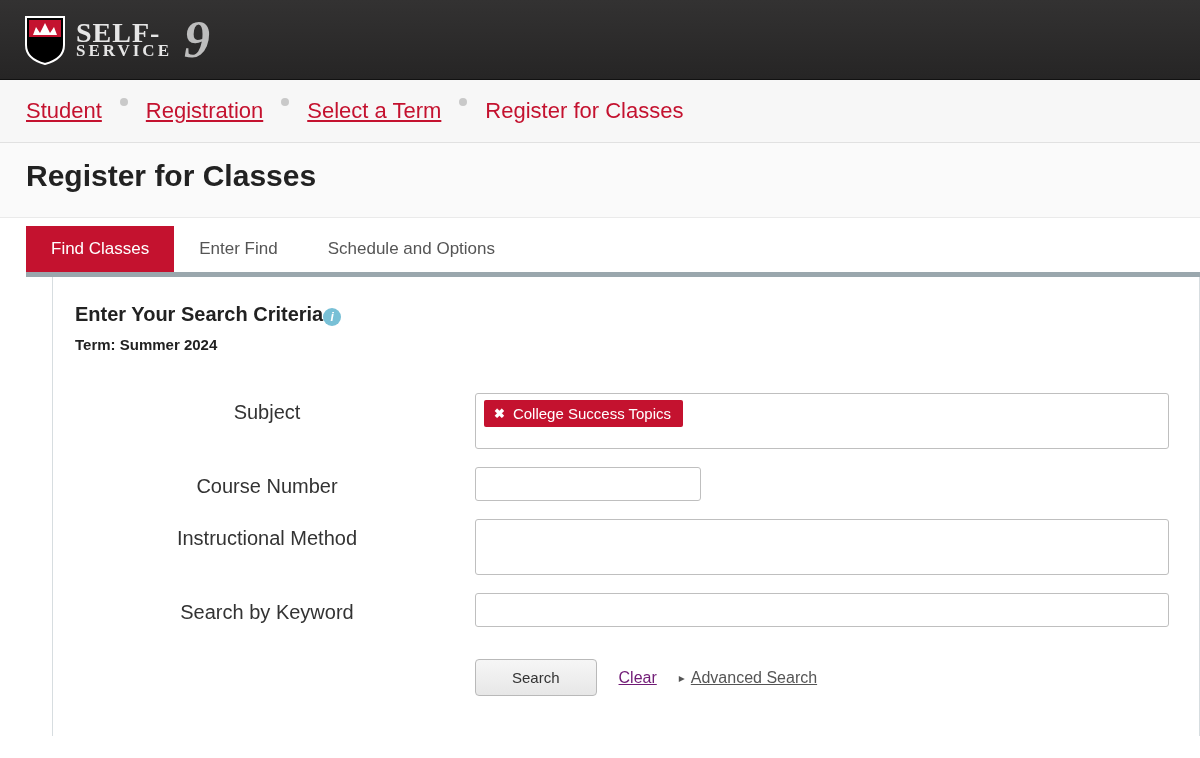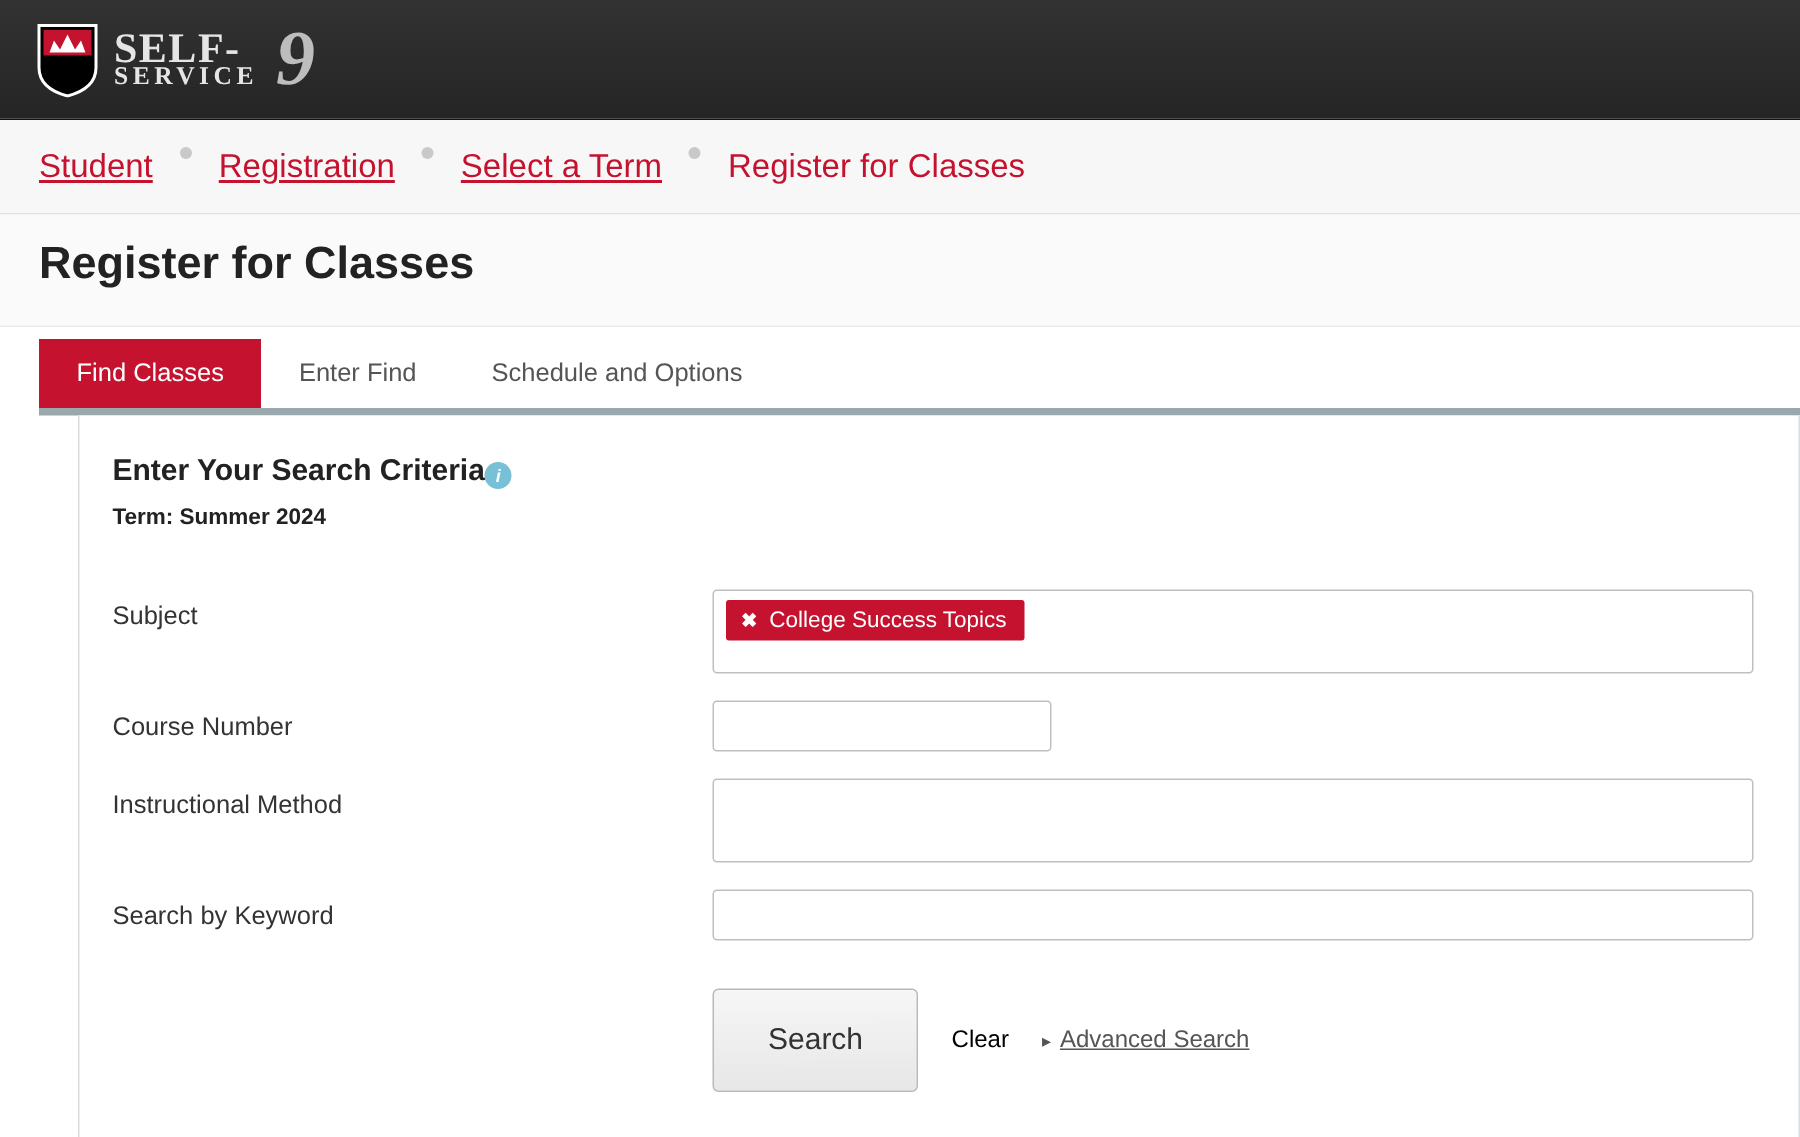--- a/index.html
+++ b/index.html
@@ -34,34 +34,34 @@
     .content-panel { margin:0 0 0 26px; border-left:1px solid #d7dde0; border-right:1px solid #d7dde0; background:#fff; }
     .criteria-area { padding:26px 30px 40px 22px; }
     .criteria-heading { display:flex; align-items:flex-end; margin-bottom:10px; }
     .criteria-heading h2 { font-size:20px; font-weight:bold; color:#222; }
     .info-icon { width:18px; height:18px; border-radius:50%; background:#78c0d6; color:#fff; display:inline-flex; align-items:center; justify-content:center; font-size:12px; font-style:italic; font-weight:bold; }
     .term-label { font-size:15px; font-weight:bold; color:#222; }
 
     
     .form-area { margin-top:40px; }
     .form-row { display:flex; align-items:flex-start; margin-bottom:18px; }
-    .form-row label { width:400px; text-align:left; padding-right:16px; font-size:17px; color:#333; padding-top:8px; }
+    .form-row label { width:400px; text-align:center; padding-right:16px; font-size:20px; color:#333; padding-top:8px; }
     .control { flex:1; max-width:740px; }
     .multi-input { border:1px solid #bfbfbf; border-radius:3px; min-height:56px; padding:6px 8px; display:flex; flex-wrap:wrap; align-items:flex-start; gap:4px; background:#fff; }
     .multi-input.tall { min-height:56px; }
     .tag { background:#c4122f; color:#fff; border-radius:2px; padding:5px 12px 5px 10px; font-size:15px; display:inline-flex; align-items:center; gap:8px; }
     .tag .remove { font-weight:bold; font-size:13px; cursor:pointer; }
     .text-input { border:1px solid #bfbfbf; border-radius:3px; height:34px; padding:4px 8px; font-size:15px; }
     .text-input.short { width:226px; }
     .text-input.full { width:100%; max-width:740px; }
 
     
     .button-row { display:flex; align-items:center; gap:22px; margin-left:400px; margin-top:32px; }
-    .btn-search { background:linear-gradient(#f6f6f6,#e7e7e7); border:1px solid #b9b9b9; border-radius:4px; padding:22px 36px; font-size:20px; color:#333; cursor:pointer; }
-    .link-clear { color:#000000; font-size:16px; cursor:pointer; }
+    .btn-search { background:linear-gradient(#f6f6f6,#e7e7e7); border:1px solid #b9b9b9; border-radius:4px; padding:9px 36px; font-size:15px; color:#333; cursor:pointer; }
+    .link-clear { color:#701a75; text-decoration:underline; font-size:16px; cursor:pointer; }
     .adv-search { display:inline-flex; align-items:center; gap:6px; color:#555; font-size:16px; }
     .adv-search .caret { font-size:12px; }
     .adv-search .lbl { text-decoration:underline; cursor:pointer; }
   </style>
 </head>
 <body>
 
 <div class="top-header">
   <div class="logo-wrap">
     <div class="logo-shield">

